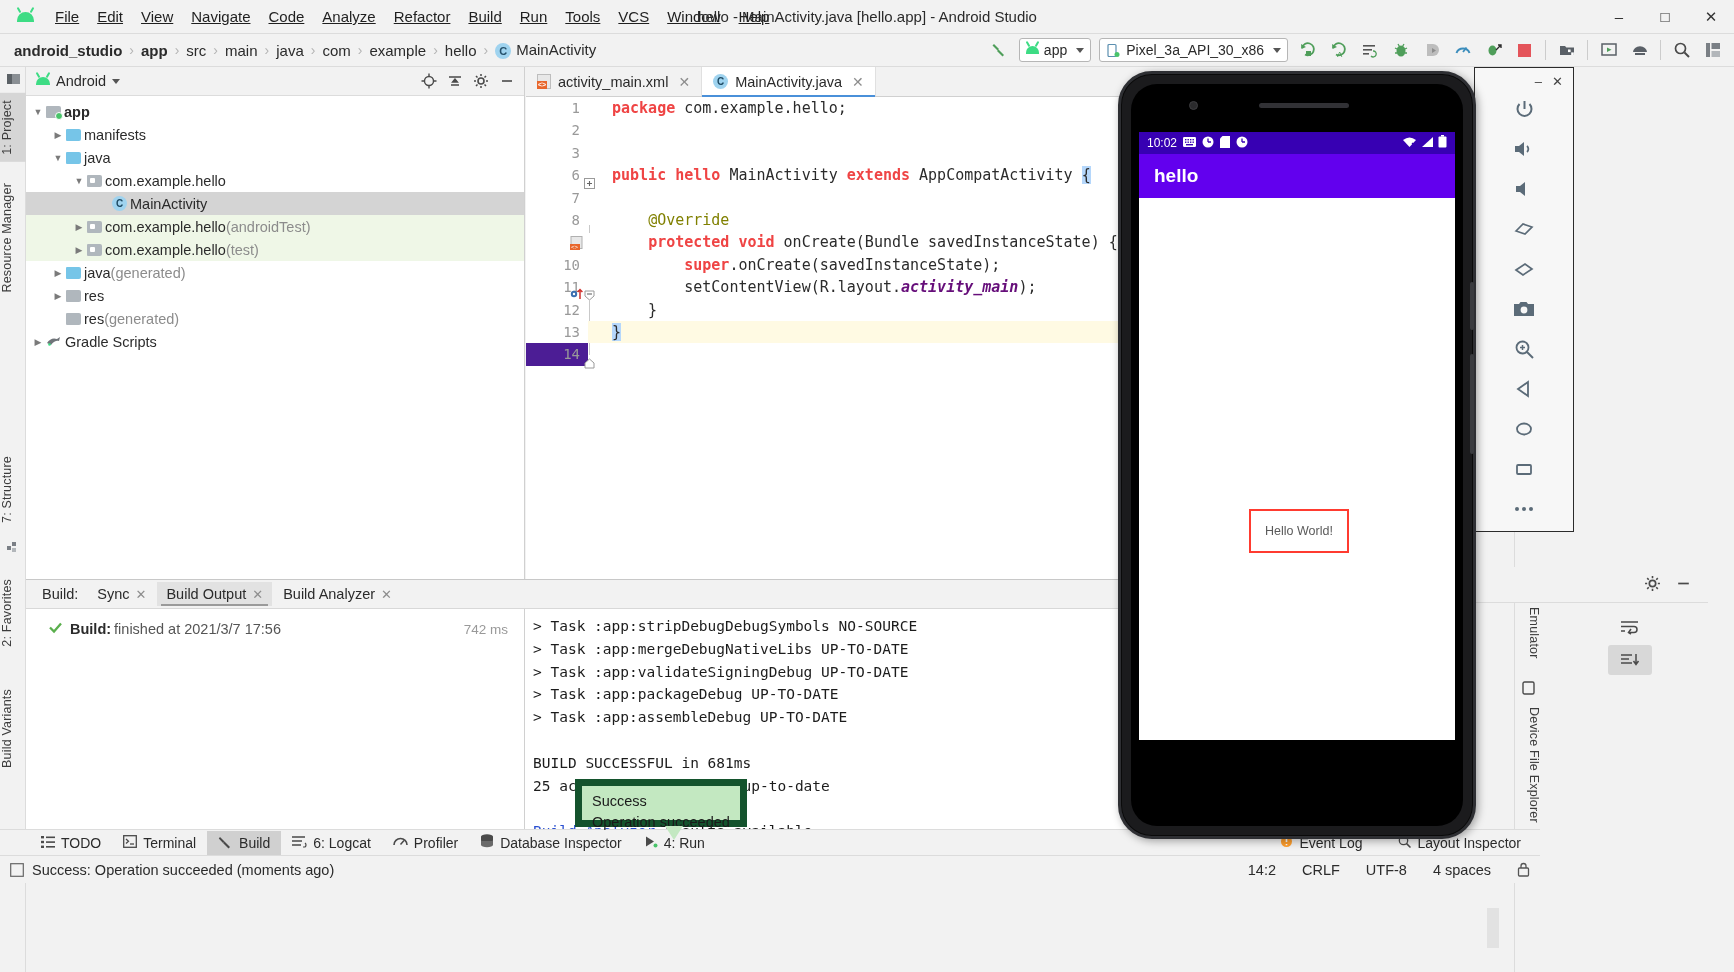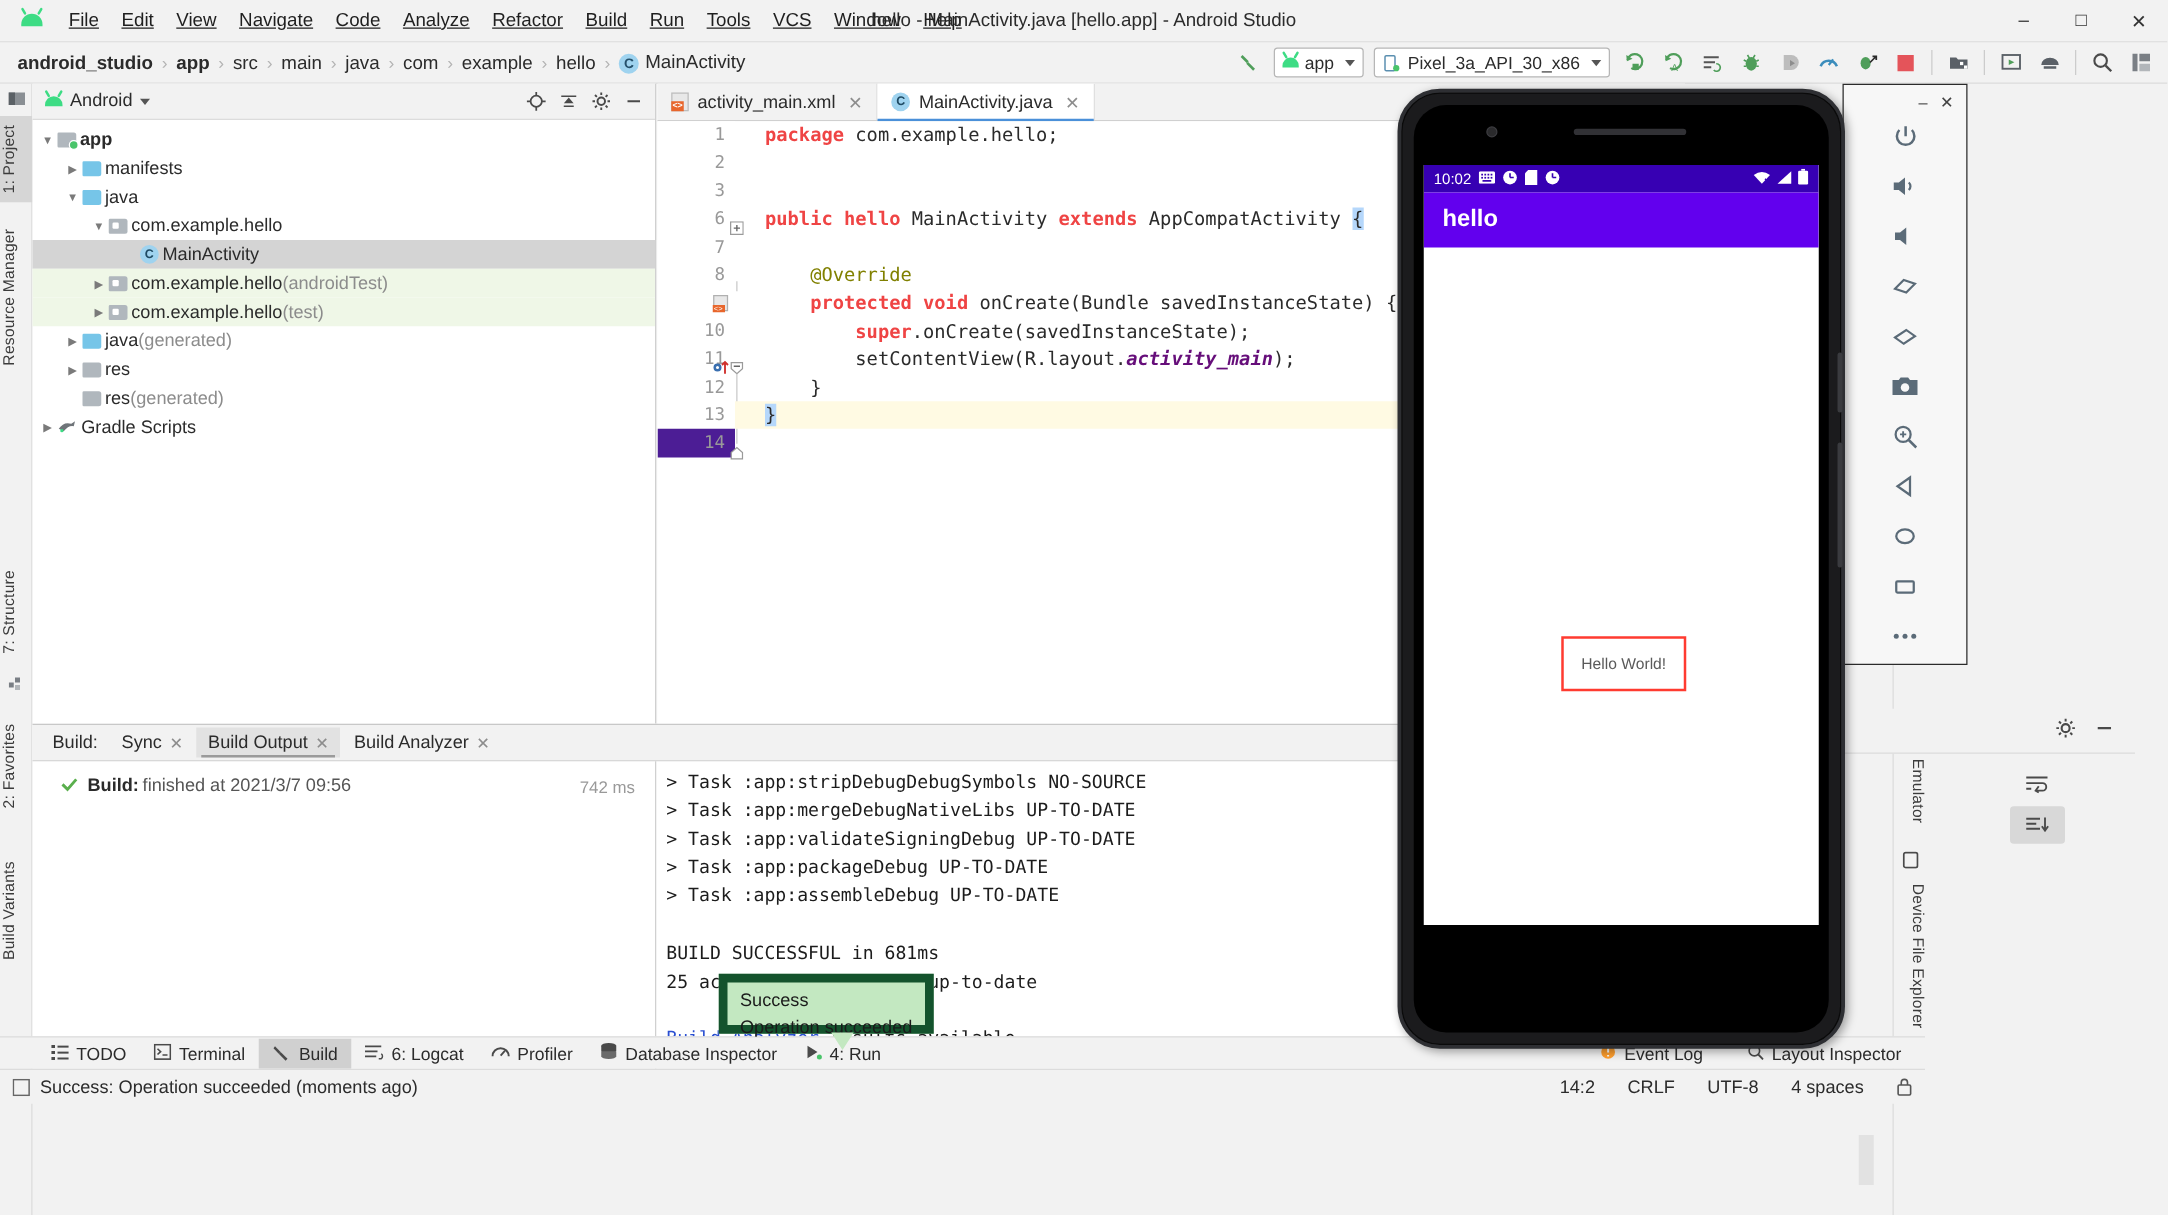--- a/index.html
+++ b/index.html
@@ -715,21 +715,21 @@
 
     <div class="bp-body">
       <div class="bp-left">
         <div class="bp-tree-row">
           <span style="flex:none;">
             <svg width="15" height="15" viewBox="0 0 15 15">
                 <path d="M2 7.5 L6 11.5 L13 3.5" stroke="#5aaf4d" stroke-width="2.3" fill="none"></path>
               </svg>
           </span>
           <span style="font-weight:bold;">Build:</span>
-          <span style="margin-left:-4px;color:#555;"> finished at 2021/3/7 09:56</span>
+          <span style="margin-left:-4px;color:#555;"> finished at 2021/3/7 17:56</span>
           <span class="bp-ms">742 ms</span>
         </div>
       </div>
 
       <div class="bp-right">
         <div class="logline">&gt; Task :app:stripDebugDebugSymbols NO-SOURCE</div>
         <div class="logline">&gt; Task :app:mergeDebugNativeLibs UP-TO-DATE</div>
         <div class="logline">&gt; Task :app:validateSigningDebug UP-TO-DATE</div>
         <div class="logline">&gt; Task :app:packageDebug UP-TO-DATE</div>
         <div class="logline">&gt; Task :app:assembleDebug UP-TO-DATE</div>

